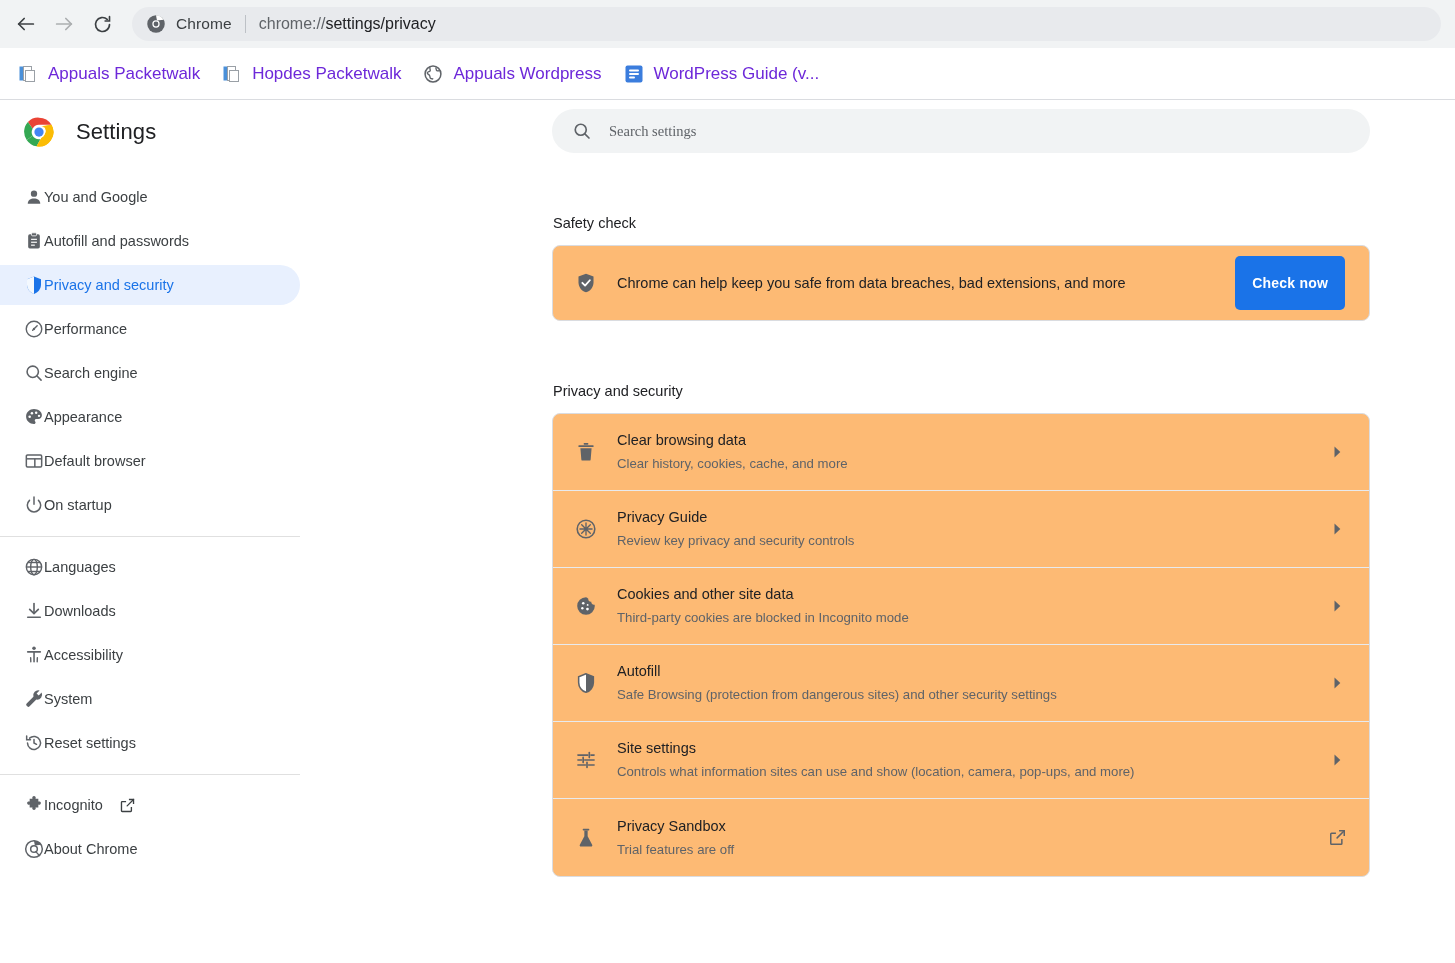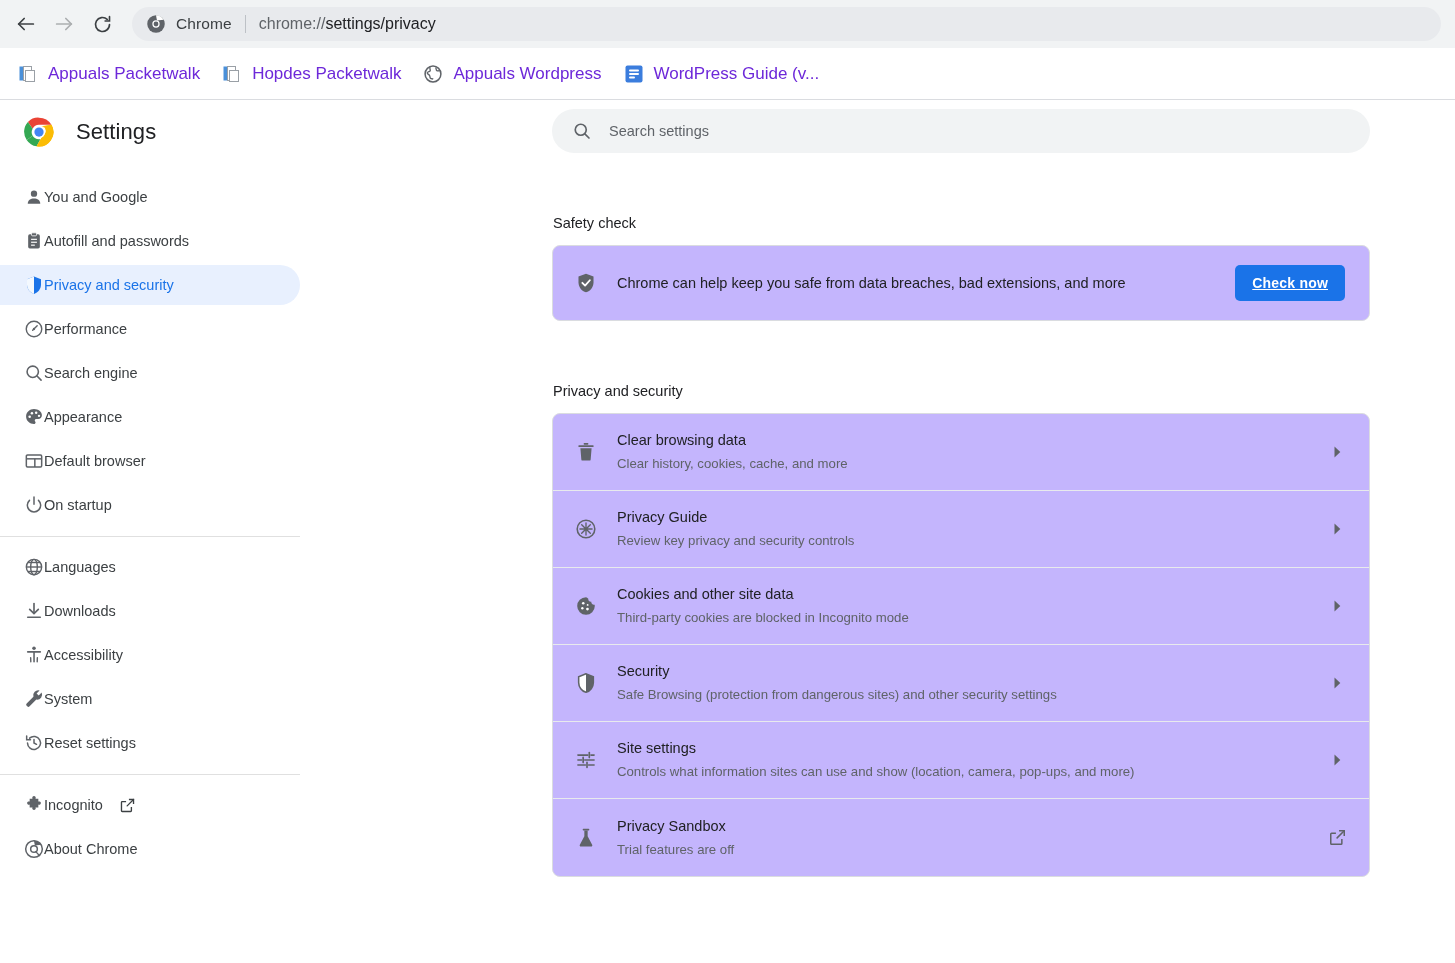--- a/index.html
+++ b/index.html
@@ -108,36 +108,36 @@
     height: 44px;
     background: #f1f3f4;
     border-radius: 22px;
     display: flex; align-items: center;
     padding: 0 20px;
     gap: 17px;
   }
   .searchbar .s-icon { width: 20px; height: 20px; flex: 0 0 auto; color: #5f6368; }
   .searchbar input {
     border: none; outline: none; background: transparent;
-    font-family: Liberation Sans, sans-serif;
+    font-family: Liberation Serif, serif;
     font-size: 14.5px; color: #be185d;
     width: 100%;
   }
   .searchbar input::placeholder { color: #5f6368; }
 
   .section-title {
     font-size: 14.5px;
     color: #202124;
     margin-top: 62px;
     margin-bottom: 14px;
     padding-left: 1px;
   }
   .card {
     width: 818px;
-    background: #c4b5fd;
+    background: #fdba74;
     border: 1px solid #dadce0;
     border-radius: 8px;
     overflow: hidden;
   }
 
   .safety-row {
     display: flex; align-items: center;
     height: 74px;
     padding: 0 24px 0 22px;
     gap: 20px;
@@ -145,24 +145,23 @@
   .safety-row .sc-icon { width: 22px; height: 22px; flex: 0 0 auto; color: #5f6368; }
   .safety-text { flex: 1 1 auto; font-size: 14.5px; color: #202124; }
   .check-now {
     background: #1a73e8;
     color: #ffffff;
     font-family: "Liberation Sans", sans-serif;
     font-size: 14px;
     font-weight: bold;
     border: none;
     border-radius: 5px;
-    height: 36px;
+    height: 54px;
     padding: 0 17px;
     letter-spacing: .2px;
-    text-decoration: underline;
   }
 
   .list-row {
     display: flex; align-items: center;
     min-height: 77px;
     padding: 10px 22px 10px 22px;
     gap: 20px;
     border-bottom: 1px solid #e8eaed;
   }
   .list-row:last-child { border-bottom: none; }
@@ -503,21 +502,21 @@
         </svg>
       </div>
 
       <div class="list-row">
         <svg class="lr-icon" viewBox="0 0 24 24">
           <path d="M12 1.9 4 5.1v6.3c0 5 3.4 9.6 8 10.7 4.6-1.1 8-5.7 8-10.7V5.1z" fill="currentColor"></path>
           <path d="M12 1.9 4 5.1v6.3c0 5 3.4 9.6 8 10.7z" fill="#ffffff"></path>
           <path d="M12 1.9 4 5.1v6.3c0 5 3.4 9.6 8 10.7 4.6-1.1 8-5.7 8-10.7V5.1z" fill="none" stroke="currentColor" stroke-width="1.7"></path>
         </svg>
         <div class="lr-text">
-          <div class="lr-title">Security</div>
+          <div class="lr-title">Autofill</div>
           <div class="lr-sub">Safe Browsing (protection from dangerous sites) and other security settings</div>
         </div>
         <svg class="lr-arrow" viewBox="0 0 24 24" fill="currentColor">
           <polygon points="9,5.5 16,12 9,18.5"></polygon>
         </svg>
       </div>
 
       <div class="list-row">
         <svg class="lr-icon" viewBox="0 0 24 24" stroke="currentColor" stroke-width="1.8" stroke-linecap="round">
           <line x1="3.2" y1="6.6" x2="14" y2="6.6"></line>

